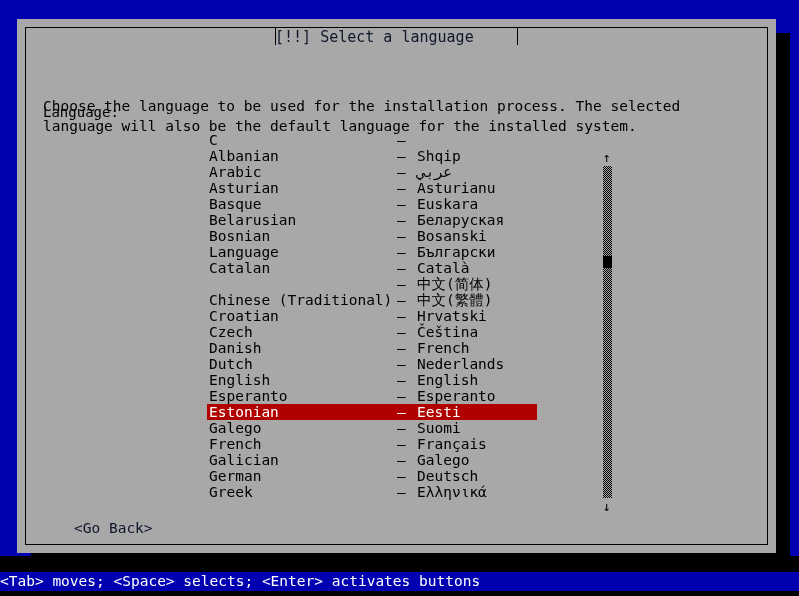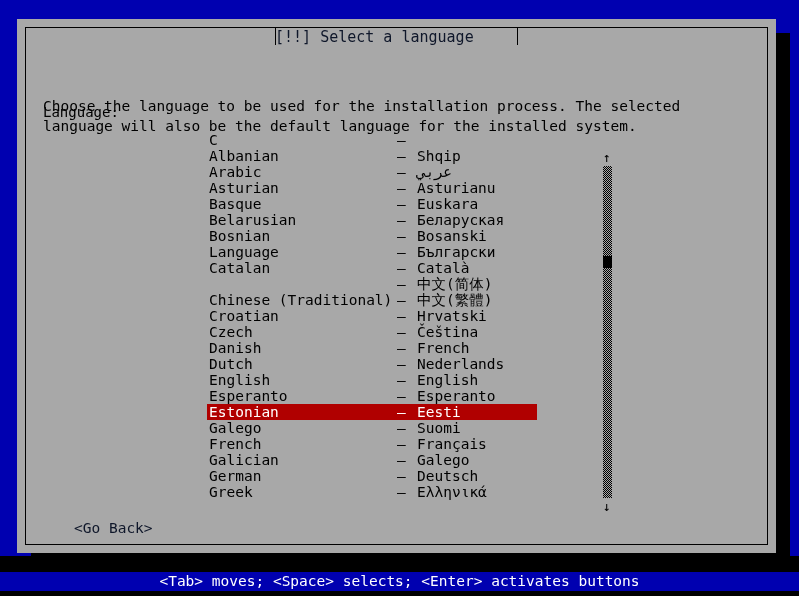--- a/index.html
+++ b/index.html
@@ -225,21 +225,20 @@
     position: absolute;
     left: 0;
     top: 572px;
     width: 799px;
     height: 19px;
     background: #0000b0;
     color: #ffffff;
     font-size: 14.5px;
     line-height: 19px;
     white-space: nowrap;
-    text-align: center;
   }
 </style>
 </head>
 <body>
 
 <div id="screen">
 
   <div class="black-band"></div>
 
   <div class="shadow shadow-right"></div>

